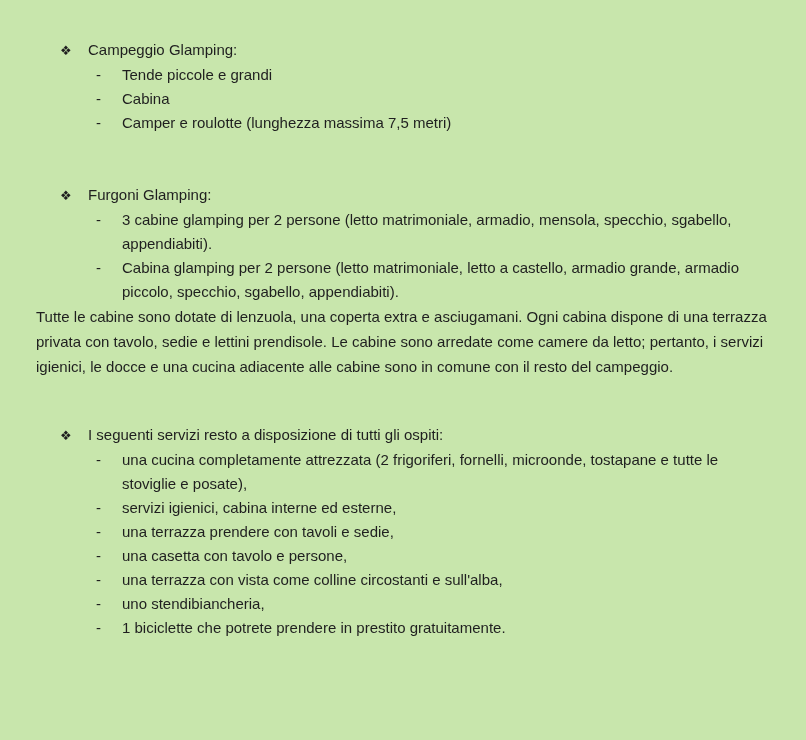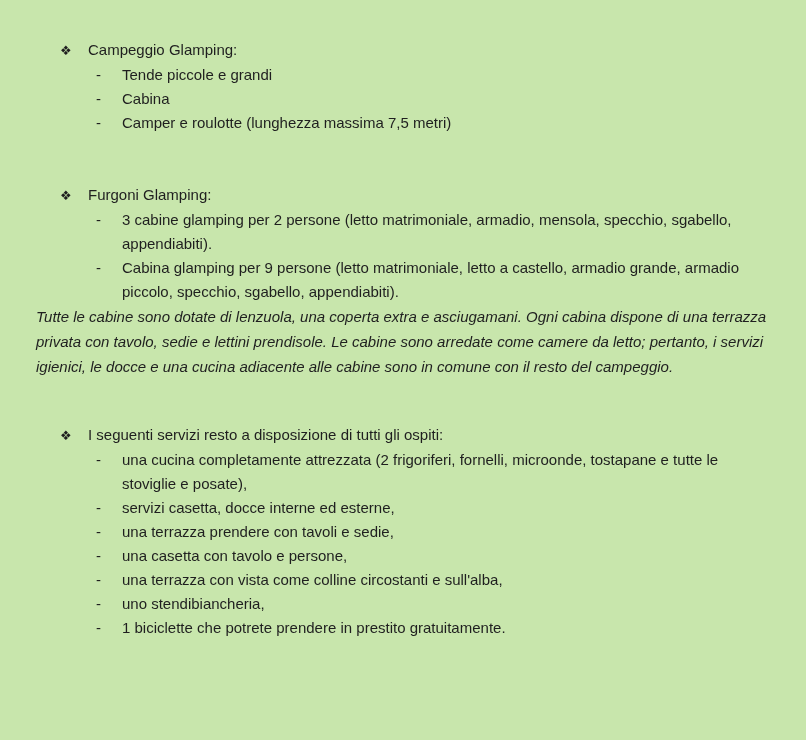--- a/index.html
+++ b/index.html
@@ -37,21 +37,21 @@
   }
   ul.dash-list li {
     display: flex;
     align-items: baseline;
   }
   .dash {
     flex: 0 0 26px;
   }
   .item-text { flex: 1; }
   .gap-a { margin-top: 48px; }   
-  .gap-b { margin-top: 54px; font-style: italic; }   
+  .gap-b { margin-top: 54px; }   
   .gap-c { margin-top: 44px; }   
   .paragraph {
     margin: 0;
     line-height: 25px;
   }
 </style>
 </head>
 <body>
 
 <div class="page">
@@ -82,40 +82,40 @@
       <span class="marker">❖</span>
       <span class="title-text">Furgoni Glamping:</span>
     </div>
     <ul class="dash-list">
       <li>
         <span class="dash">-</span>
         <span class="item-text">3 cabine glamping per 2 persone (letto matrimoniale, armadio, mensola, specchio, sgabello, appendiabiti).</span>
       </li>
       <li>
         <span class="dash">-</span>
-        <span class="item-text">Cabina glamping per 9 persone (letto matrimoniale, letto a castello, armadio grande, armadio piccolo, specchio, sgabello, appendiabiti).</span>
+        <span class="item-text">Cabina glamping per 2 persone (letto matrimoniale, letto a castello, armadio grande, armadio piccolo, specchio, sgabello, appendiabiti).</span>
       </li>
     </ul>
   </section>
 
   <p class="paragraph gap-b">Tutte le cabine sono dotate di lenzuola, una coperta extra e asciugamani. Ogni cabina dispone di una terrazza privata con tavolo, sedie e lettini prendisole. Le cabine sono arredate come camere da letto; pertanto, i servizi igienici, le docce e una cucina adiacente alle cabine sono in comune con il resto del campeggio.</p>
 
   <section class="bullet-group gap-c">
     <div class="bullet-title">
       <span class="marker">❖</span>
       <span class="title-text">I seguenti servizi resto a disposizione di tutti gli ospiti:</span>
     </div>
     <ul class="dash-list">
       <li>
         <span class="dash">-</span>
         <span class="item-text">una cucina completamente attrezzata (2 frigoriferi, fornelli, microonde, tostapane e tutte le stoviglie e posate),</span>
       </li>
       <li>
         <span class="dash">-</span>
-        <span class="item-text">servizi casetta, docce interne ed esterne,</span>
+        <span class="item-text">servizi igienici, cabina interne ed esterne,</span>
       </li>
       <li>
         <span class="dash">-</span>
         <span class="item-text">una terrazza prendere con tavoli e sedie,</span>
       </li>
       <li>
         <span class="dash">-</span>
         <span class="item-text">una casetta con tavolo e persone,</span>
       </li>
       <li>

